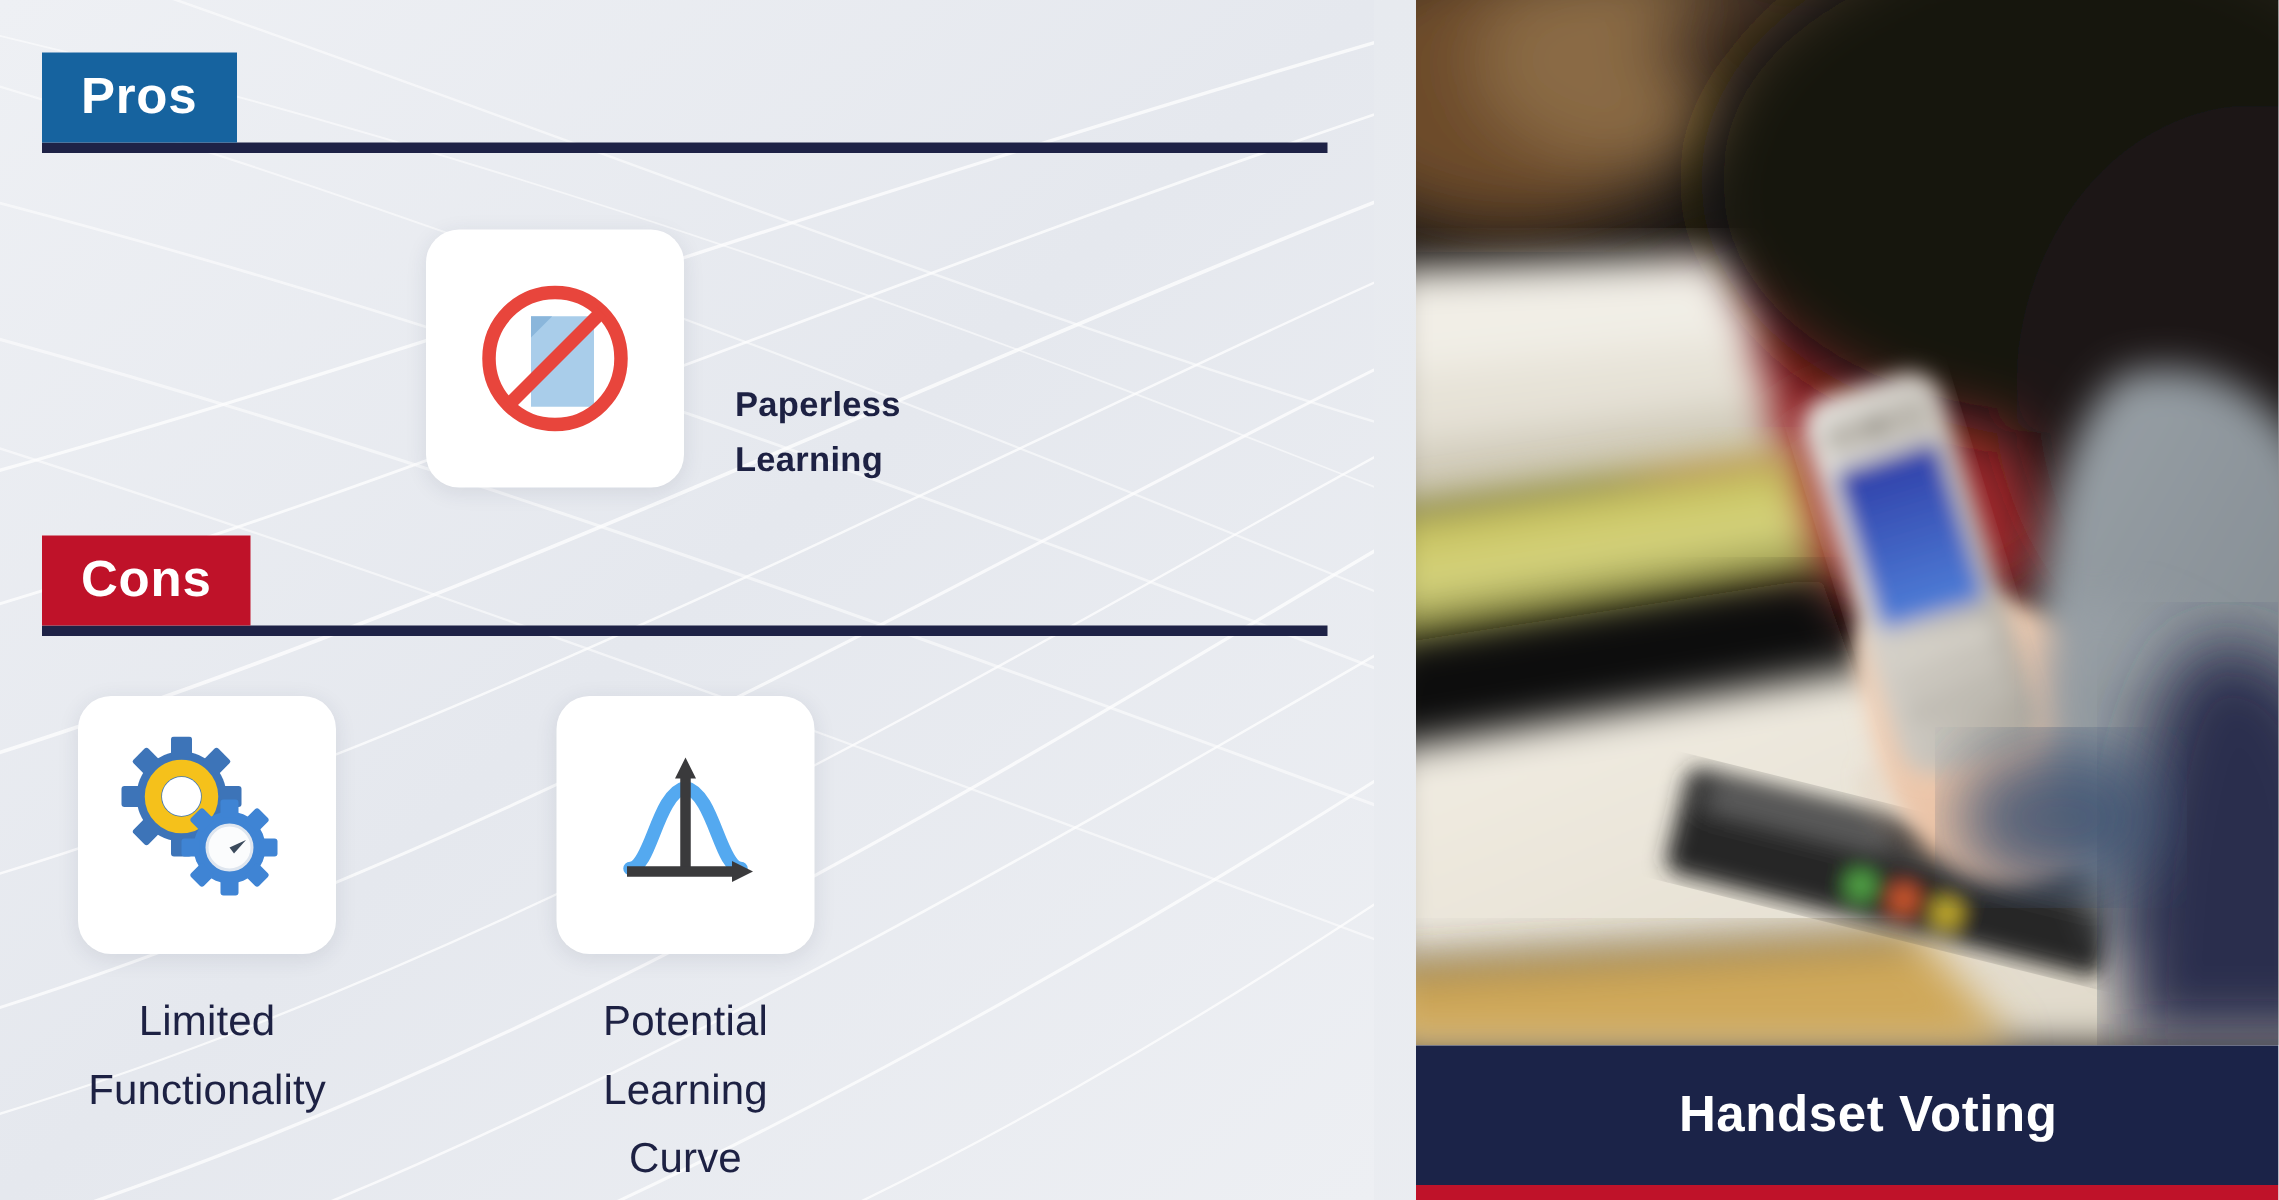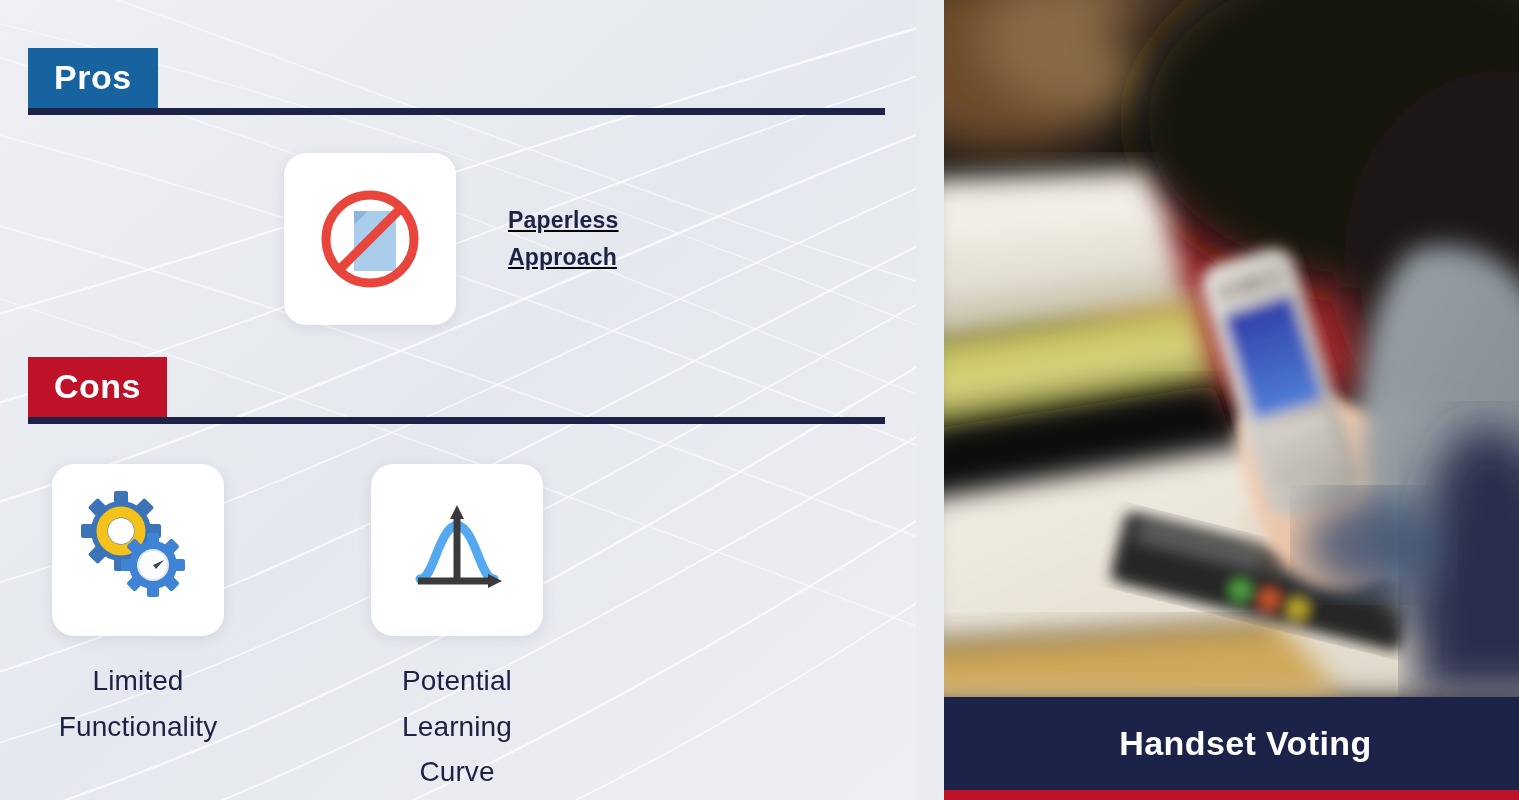--- a/index.html
+++ b/index.html
@@ -37,28 +37,28 @@
     line-height:1.0;
   }
   .badge-pros { background:#16639f; }
   .badge-cons { background:#bf1229; }
   .rule {
     margin-left:28px;
     width:857px; height:7px;
     background:#1e2246;
   }
 
-  #pros-header { top:48px; }
+  #pros-header { top:35px; }
   #cons-header { top:357px; }
 
   
   #pros-row {
     position:absolute;
     left:284px; top:153px;
-    display:flex; align-items:center; gap:52px;text-decoration:underline;
+    display:flex; align-items:flex-end; gap:34px;
   }
   .icon-card {
     width:172px; height:172px;
     background:#ffffff;
     border-radius:22px;
     box-shadow:0 3px 14px rgba(40,50,80,0.10);
     display:flex; align-items:center; justify-content:center;
   }
   .pros-label {
     color:#1d2143;
@@ -163,21 +163,21 @@
           <path d="M44,46 L58,32 L44,32 Z" fill="#8fb9dd"></path>
           <rect x="44" y="32" width="42" height="60" fill="#a9cdea"></rect>
           <path d="M44,32 L58,32 L44,46 Z" fill="#8ab6db"></path>
 
           <circle cx="60" cy="60" r="44" fill="none" stroke="#e8453c" stroke-width="9"></circle>
           <line x1="29" y1="91" x2="91" y2="29" stroke="#e8453c" stroke-width="9" stroke-linecap="butt"></line>
         </svg>
       </div>
       <div class="pros-label">
         <div>Paperless</div>
-        <div>Approach</div>
+        <div>Learning</div>
       </div>
     </div>
 
     <div class="section-header" id="cons-header">
       <div class="badge badge-cons">Cons</div>
       <div class="rule"></div>
     </div>
 
     <div id="cons-row">
 

